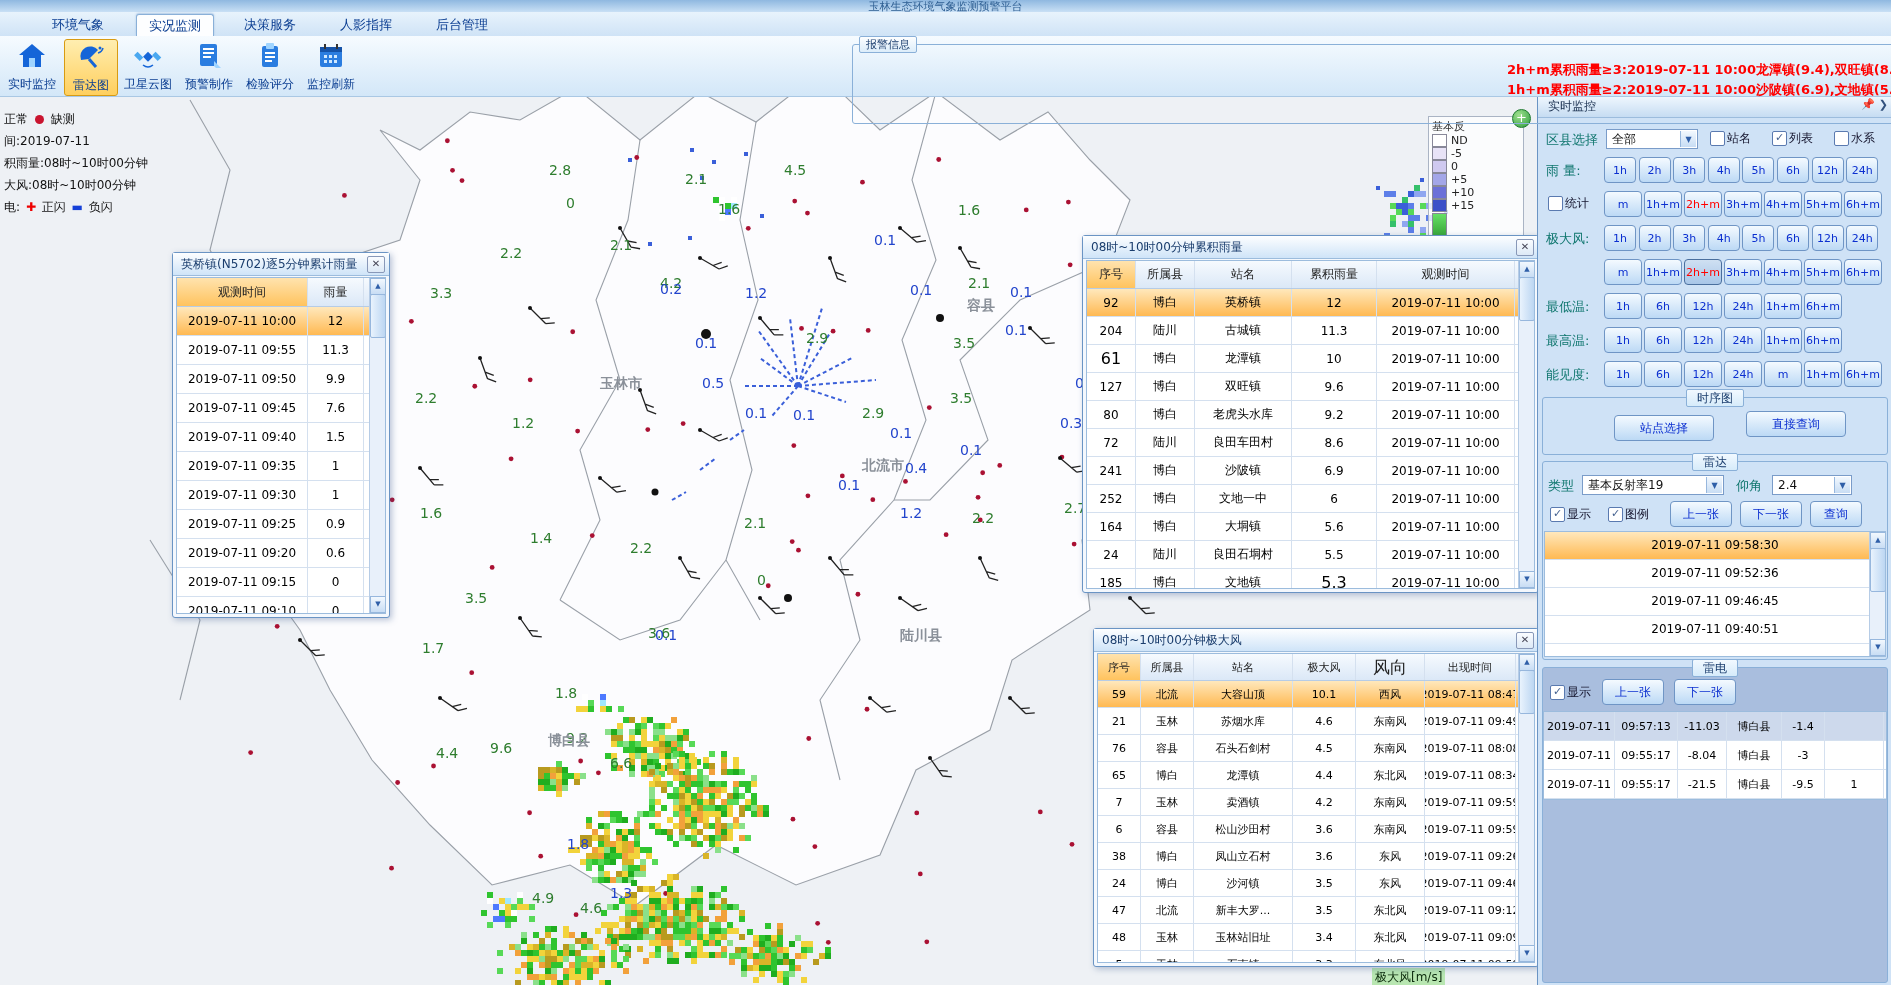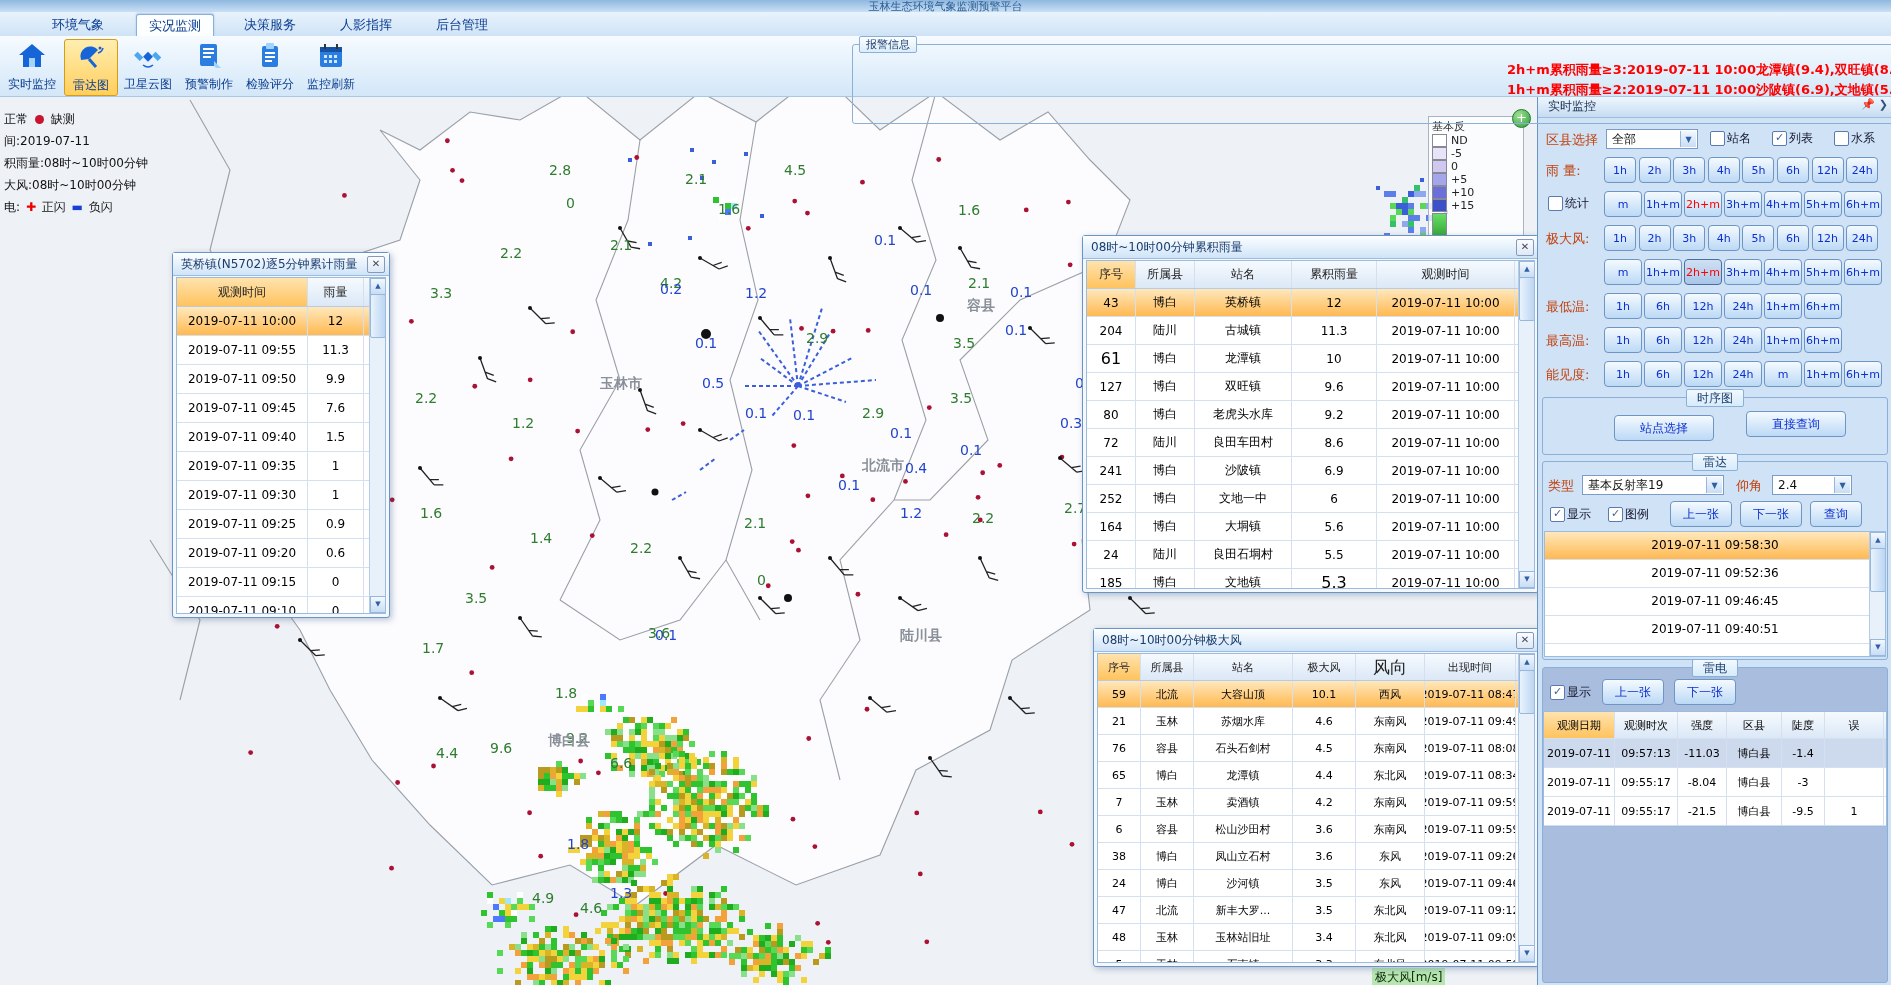--- a/index.html
+++ b/index.html
@@ -48,21 +48,21 @@
   
   .vscroll{position:absolute;top:0;bottom:0;right:0;width:15px;background:#e8f0fa;border-left:1px solid #b6cce6;}
   .varrow{position:absolute;left:0;width:14px;height:15px;background:linear-gradient(#f2f8fe,#c8ddf4);
     border:1px solid #97b7dd;font-size:7px;color:#2f5fa8;text-align:center;line-height:14px;}
   .vthumb{position:absolute;left:0;width:14px;height:42px;background:linear-gradient(90deg,#e9f3fd,#bcd6f2);
     border:1px solid #97b7dd;border-radius:2px;top:16px;}
   
   #sidebar{left:1537px;top:95px;width:354px;height:890px;background:#cfe2f6;border-left:1px solid #6a94c4;z-index:6;}
   #sb-header{position:absolute;left:0;top:0;width:100%;height:23px;background:linear-gradient(#f2f9ff,#c6dcf2);
     border-bottom:1px solid #9cbcdd;font-size:12px;color:#1a3050;line-height:23px;padding-left:10px;box-sizing:border-box;}
-  .sb-label{position:absolute;font-size:13px;color:#c2410c;}
+  .sb-label{position:absolute;font-size:13px;color:#0f766e;}
   .xp-btn{position:absolute;height:24px;background:linear-gradient(#f4faff,#bcd9f5);
     border:1px solid #6f95c5;border-radius:4px;font-size:11px;color:#0b2fd0;text-align:center;
     display:flex;align-items:center;justify-content:center;}
   .xp-btn.red{color:#f00;}
   .xp-btn.pressed{background:linear-gradient(#cfe0f2,#a8c6e8);border-color:#4a6f9e;}
   .cb{position:absolute;width:13px;height:13px;background:#fff;border:1px solid #5a7ab0;border-radius:2px;
     font-size:11px;line-height:12px;text-align:center;color:#44618f;font-weight:bold;}
   .cb-label{position:absolute;font-size:12px;color:#15152e;}
   .dropdown{position:absolute;height:20px;background:#fff;border:1px solid #7a9cc9;font-size:12px;color:#111;
     line-height:19px;padding-left:5px;box-sizing:border-box;}
@@ -1398,21 +1398,21 @@
     <div class="win-close">✕</div>
     <div class="tbl">
       <div class="trow hdr" style="height: 27px;">
         <div class="tcell first-hdr" style="width: 48px; font-size: 12px;">序号</div>
         <div class="tcell" style="width: 58px; font-size: 12px;">所属县</div>
         <div class="tcell" style="width: 96px; font-size: 12px;">站名</div>
         <div class="tcell" style="width: 84px; font-size: 12px;">累积雨量</div>
         <div class="tcell" style="width: 137px; font-size: 12px;">观测时间</div>
       </div>
       <div class="trow sel" style="height: 27px;">
-        <div class="tcell" style="width: 48px; font-size: 12px;">43</div>
+        <div class="tcell" style="width: 48px; font-size: 12px;">92</div>
         <div class="tcell" style="width: 58px; font-size: 12px;">博白</div>
         <div class="tcell" style="width: 96px; font-size: 12px;">英桥镇</div>
         <div class="tcell" style="width: 84px; font-size: 12px;">12</div>
         <div class="tcell" style="width: 137px; font-size: 12px;">2019-07-11 10:00</div>
       </div>
       <div class="trow" style="height: 27px;">
         <div class="tcell" style="width: 48px; font-size: 12px;">204</div>
         <div class="tcell" style="width: 58px; font-size: 12px;">陆川</div>
         <div class="tcell" style="width: 96px; font-size: 12px;">古城镇</div>
         <div class="tcell" style="width: 84px; font-size: 12px;">11.3</div>
@@ -1694,28 +1694,20 @@
       </div>
     </div>
     <div class="gbox" style="left: 4px; top: 572px; width: 344px; height: 314px; background: rgb(169, 190, 222);">
       <div class="gbox-label">雷电</div>
     </div>
     <div class="cb" style="left: 12px; top: 590px;">✓</div>
     <div class="cb-label" style="left: 29px; top: 589px;">显示</div>
     <div class="xp-btn" style="left: 64px; top: 584px; width: 60px; font-size: 12px;">上一张</div>
     <div class="xp-btn" style="left: 136px; top: 584px; width: 60px; font-size: 12px;">下一张</div>
     <div style="position: absolute; left: 5px; top: 616px; width: 342px; background: rgb(255, 255, 255); border: 1px solid rgb(156, 188, 221);">
-      <div style="display: flex; height: 26px; border-bottom: 1px solid rgb(212, 224, 239); background: linear-gradient(rgb(246, 250, 254), rgb(219, 232, 247));">
-        <div style="width: 70px; font-size: 11px; display: flex; align-items: center; justify-content: center; border-right: 1px solid rgb(212, 224, 239); overflow: hidden; white-space: nowrap; background: linear-gradient(rgb(255, 227, 174), rgb(255, 195, 94));">观测日期</div>
-        <div style="width: 62px; font-size: 11px; display: flex; align-items: center; justify-content: center; border-right: 1px solid rgb(212, 224, 239); overflow: hidden; white-space: nowrap;">观测时次</div>
-        <div style="width: 48px; font-size: 11px; display: flex; align-items: center; justify-content: center; border-right: 1px solid rgb(212, 224, 239); overflow: hidden; white-space: nowrap;">强度</div>
-        <div style="width: 54px; font-size: 11px; display: flex; align-items: center; justify-content: center; border-right: 1px solid rgb(212, 224, 239); overflow: hidden; white-space: nowrap;">区县</div>
-        <div style="width: 42px; font-size: 11px; display: flex; align-items: center; justify-content: center; border-right: 1px solid rgb(212, 224, 239); overflow: hidden; white-space: nowrap;">陡度</div>
-        <div style="width: 58px; font-size: 11px; display: flex; align-items: center; justify-content: center; border-right: 1px solid rgb(212, 224, 239); overflow: hidden; white-space: nowrap;">误</div>
-      </div>
       <div style="display: flex; height: 28px; border-bottom: 1px solid rgb(212, 224, 239); background: rgb(205, 217, 236);">
         <div style="width: 70px; font-size: 11px; display: flex; align-items: center; justify-content: center; border-right: 1px solid rgb(212, 224, 239); overflow: hidden; white-space: nowrap;">2019-07-11</div>
         <div style="width: 62px; font-size: 11px; display: flex; align-items: center; justify-content: center; border-right: 1px solid rgb(212, 224, 239); overflow: hidden; white-space: nowrap;">09:57:13</div>
         <div style="width: 48px; font-size: 11px; display: flex; align-items: center; justify-content: center; border-right: 1px solid rgb(212, 224, 239); overflow: hidden; white-space: nowrap;">-11.03</div>
         <div style="width: 54px; font-size: 11px; display: flex; align-items: center; justify-content: center; border-right: 1px solid rgb(212, 224, 239); overflow: hidden; white-space: nowrap;">博白县</div>
         <div style="width: 42px; font-size: 11px; display: flex; align-items: center; justify-content: center; border-right: 1px solid rgb(212, 224, 239); overflow: hidden; white-space: nowrap;">-1.4</div>
         <div style="width: 58px; font-size: 11px; display: flex; align-items: center; justify-content: center; border-right: 1px solid rgb(212, 224, 239); overflow: hidden; white-space: nowrap;"></div>
       </div>
       <div style="display: flex; height: 28px; border-bottom: 1px solid rgb(212, 224, 239); background: rgb(255, 255, 255);">
         <div style="width: 70px; font-size: 11px; display: flex; align-items: center; justify-content: center; border-right: 1px solid rgb(212, 224, 239); overflow: hidden; white-space: nowrap;">2019-07-11</div>

